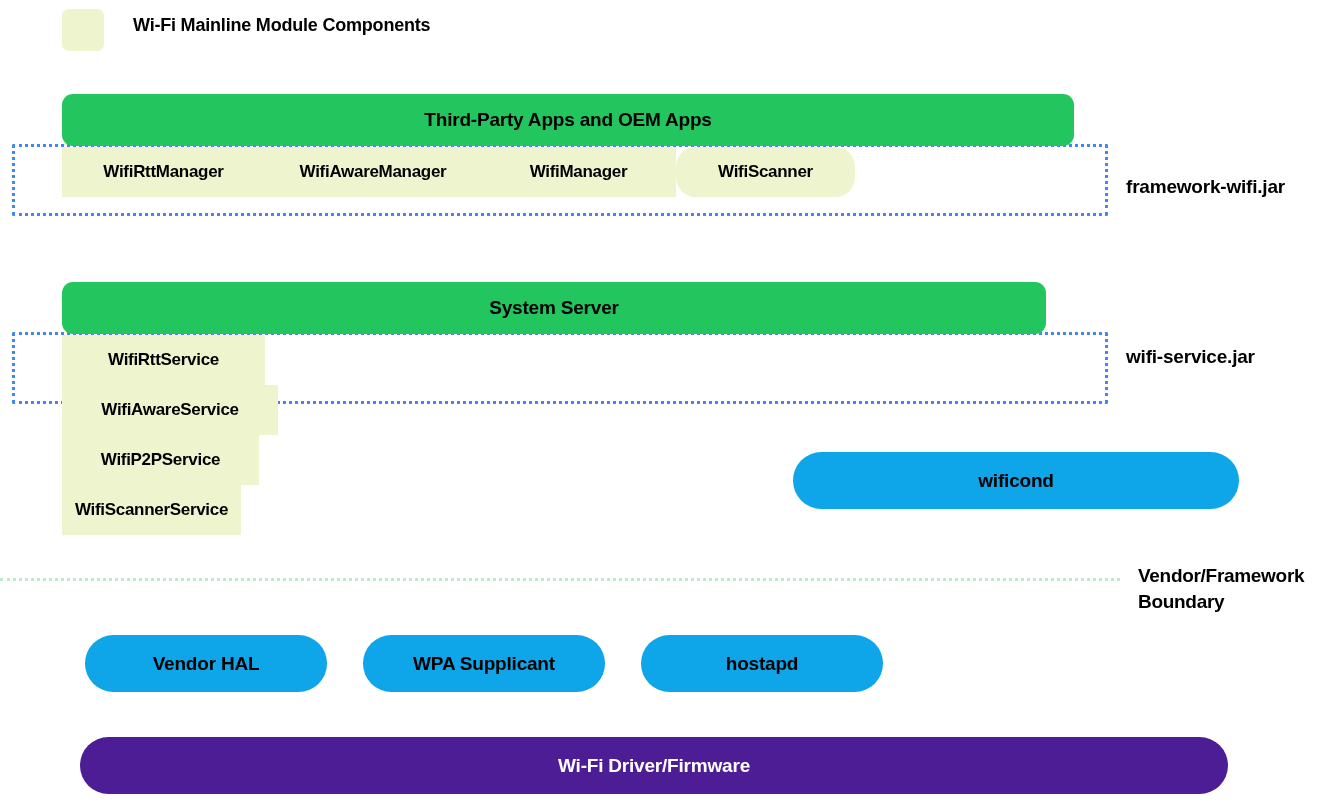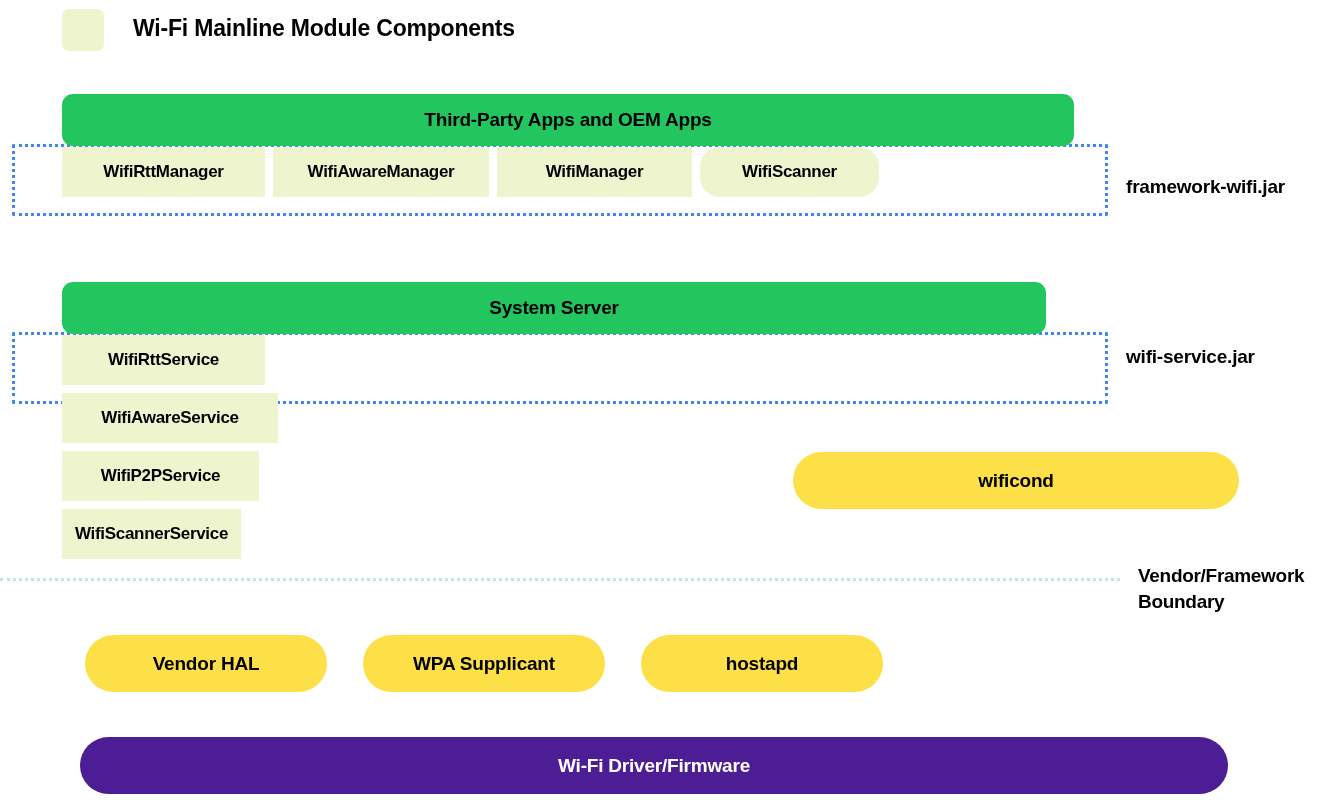--- a/index.html
+++ b/index.html
@@ -19,21 +19,21 @@
 
   
   #legend-swatch {
     left: 62px; top: 9px;
     width: 42px; height: 42px;
     background: #EDF4CE;
     border-radius: 7px;
   }
   #legend-label {
     left: 133px; top: 15px;
-    font-size: 23px;
+    font-size: 18px;
     font-weight: bold;
     color: #000000;
     letter-spacing: -0.2px;
     white-space: nowrap;
   }
 
   
   .dotted-box {
     border: 3px dotted #4285F4;
     border-radius: 2px;
@@ -46,21 +46,21 @@
     font-size: 19px;
     font-weight: bold;
     display: flex;
     align-items: center;
     justify-content: center;
     letter-spacing: -0.2px;
     border-radius: 11px;
   }
   .cell-row {
     display: flex;
-    gap: 8px;
+    gap: 0;
   }
   .cell {
     background: #EDF4CE;
     color: #000000;
     font-size: 17px;
     font-weight: bold;
     display: flex;
     align-items: center;
     justify-content: center;
     letter-spacing: -0.3px;
@@ -71,21 +71,21 @@
     font-size: 19px;
     font-weight: bold;
     color: #000000;
     white-space: nowrap;
     letter-spacing: -0.2px;
     text-align: right;
   }
 
   
   .pill {
-    background: #fde047;
+    background: #0ea5e9;
     color: #000000;
     border-radius: 999px;
     display: flex;
     align-items: center;
     justify-content: center;
     font-size: 19px;
     font-weight: bold;
     letter-spacing: -0.2px;
     box-sizing: border-box;
     white-space: nowrap;

